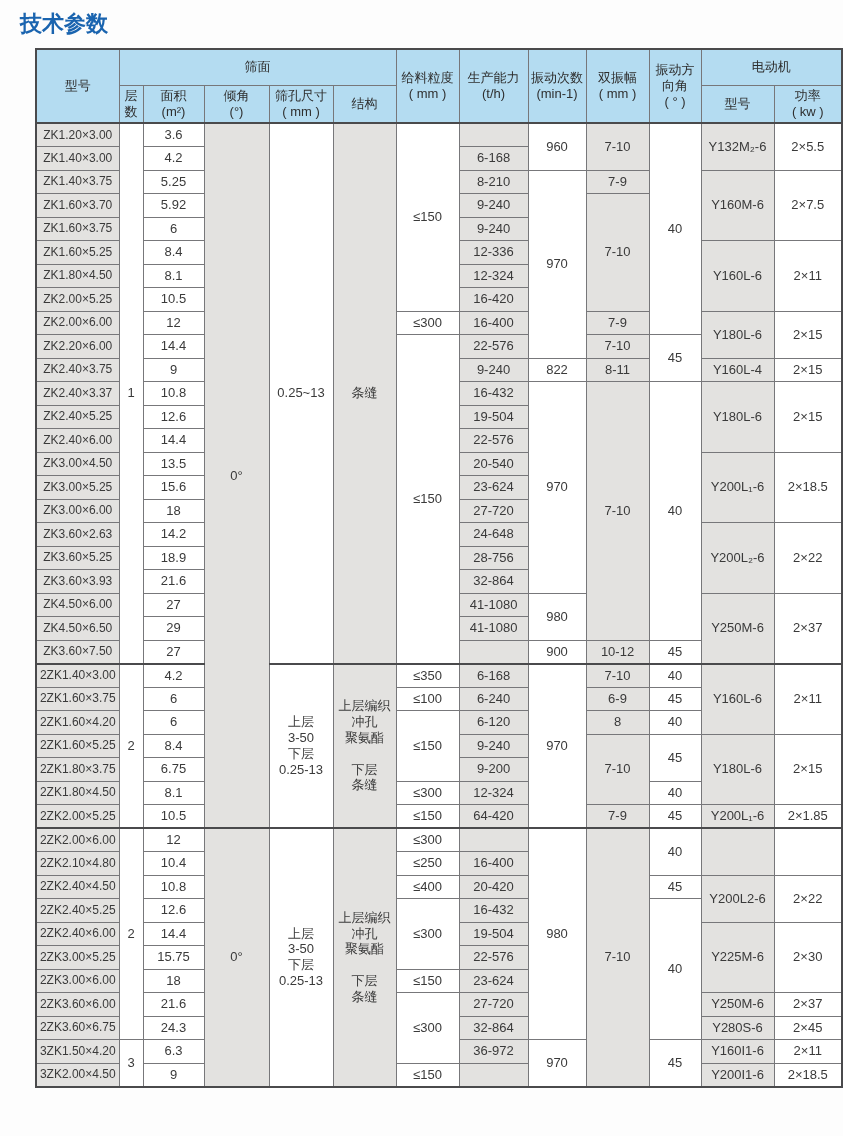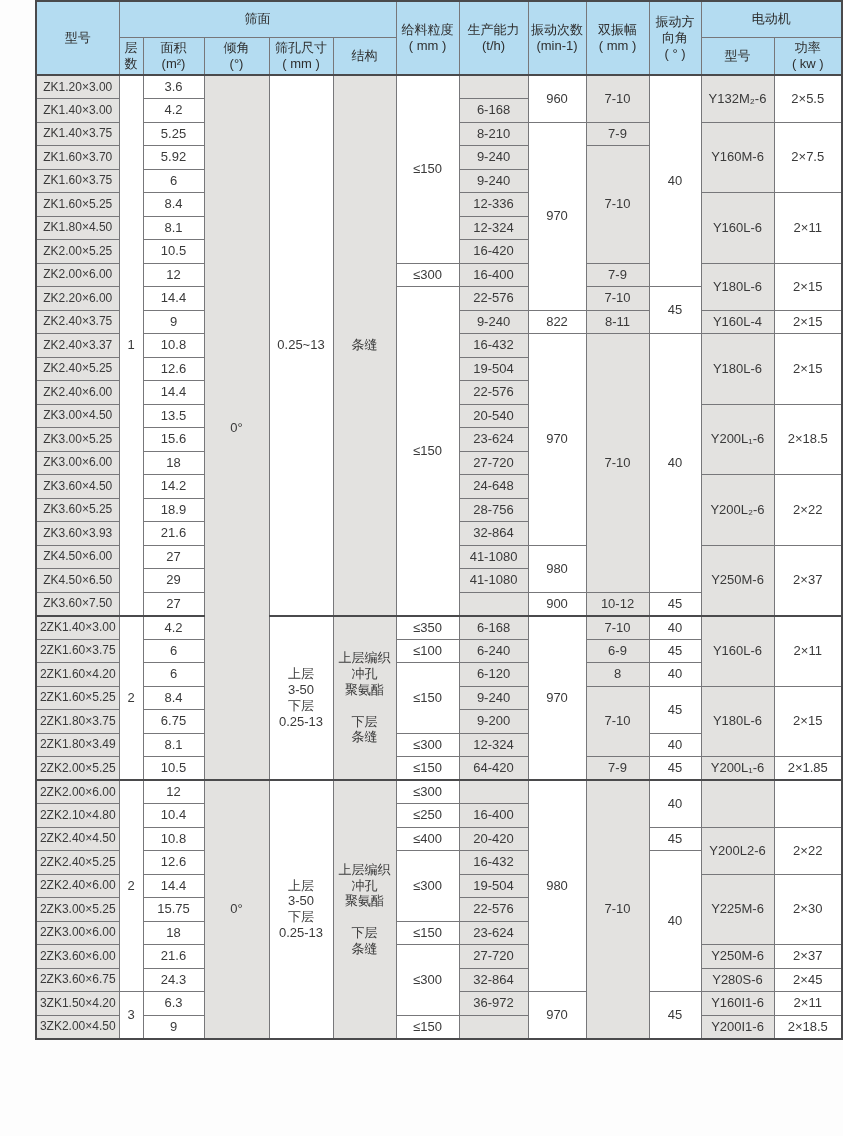--- a/index.html
+++ b/index.html
@@ -42,20 +42,21 @@
   tbody td{height:23.5px;background:#ffffff;}
   tbody td.shade{background:var(--c-shade);}
   tbody td.model{font-size:12px;}
   tbody tr:first-child td{border-top:2px solid var(--c-heavy);}
   tbody td.section-top{border-top:2px solid var(--c-heavy);margin-top:34px;}
 </style>
 </head>
 <body>
 
 <div class="page">
+  <h1 class="title">技术参数</h1>
 
   <table class="spec">
     <colgroup>
       <col style="width:83px">
         <col style="width:24px">
         <col style="width:61px">
       <col style="width:65px">
         <col style="width:64px">
         <col style="width:63px">
       <col style="width:63px">
@@ -213,21 +214,21 @@
           <td class="shade model">ZK3.00×5.25</td>
           <td>15.6</td>
           <td class="shade">23-624</td>
         </tr>
         <tr>
           <td class="shade model">ZK3.00×6.00</td>
           <td>18</td>
           <td class="shade">27-720</td>
         </tr>
         <tr>
-          <td class="shade model">ZK3.60×4.50</td>
+          <td class="shade model">ZK3.60×2.63</td>
           <td>14.2</td>
           <td class="shade">24-648</td>
           <td rowspan="3" class="shade">Y200L₂-6</td>
           <td rowspan="3">2×22</td>
         </tr>
         <tr>
           <td class="shade model">ZK3.60×5.25</td>
           <td>18.9</td>
           <td class="shade">28-756</td>
         </tr>
@@ -303,21 +304,21 @@
           <td rowspan="2">45</td>
           <td rowspan="3" class="shade">Y180L-6</td>
           <td rowspan="3">2×15</td>
         </tr>
         <tr>
           <td class="shade model">2ZK1.80×3.75</td>
           <td>6.75</td>
           <td class="shade">9-200</td>
         </tr>
         <tr>
-          <td class="shade model">2ZK1.80×3.49</td>
+          <td class="shade model">2ZK1.80×4.50</td>
           <td>8.1</td>
           <td>≤300</td>
           <td class="shade">12-324</td>
           <td>40</td>
         </tr>
         <tr>
           <td class="shade model">2ZK2.00×5.25</td>
           <td>10.5</td>
           <td>≤150</td>
           <td class="shade">64-420</td>

